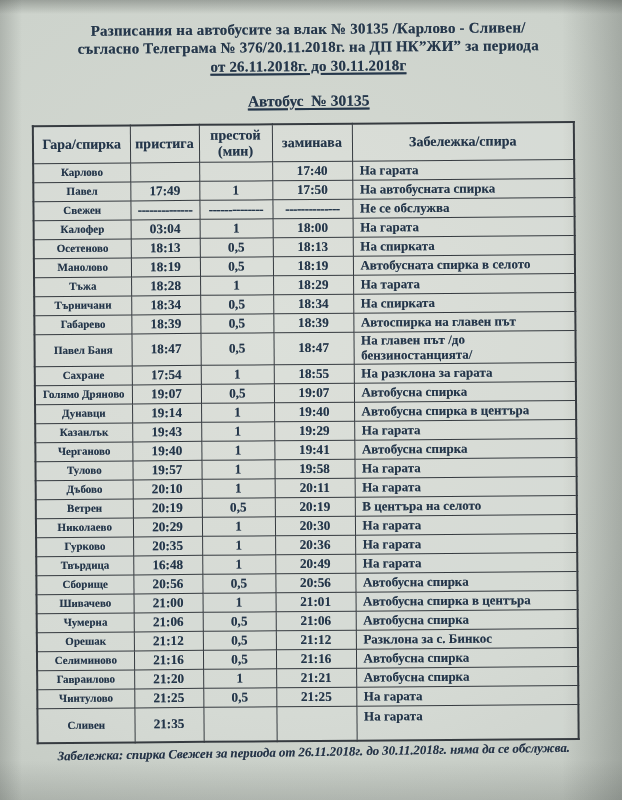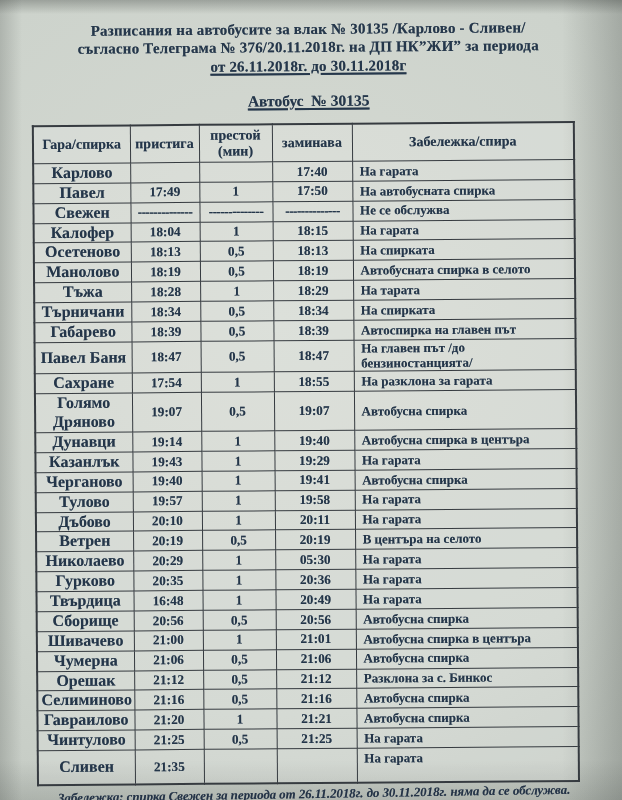--- a/index.html
+++ b/index.html
@@ -48,21 +48,21 @@
     overflow: hidden;
   }
   .schedule th {
     font-size: 14px; text-align: center; vertical-align: middle;
     height: 34px; padding: 1px 2px; line-height: 1.15;
   }
   .schedule td {
     font-size: 13.2px; text-align: center; vertical-align: middle;
     height: 18px; padding: 0 3px; line-height: 1.18;
   }
-  .schedule td.station { font-size: 16px; }
+  .schedule td.station { font-size: 11px; }
   .schedule td.note { text-align: left; padding-left: 7px; font-size: 13px; }
   .schedule td.dash { letter-spacing: -0.5px; white-space: nowrap; }
   .schedule tbody tr:last-child td { height: 31px; }
   .schedule tbody tr:last-child td.note { vertical-align: top; padding-top: 2px; }
   .footnote {
     margin-top: 3px; text-align: center;
     font-size: 12.8px; font-weight: bold; font-style: italic;
     transform: rotate(-0.5deg);
     color: #243347;
     text-shadow: 0 0 0.5px rgba(36,51,71,0.5);
@@ -120,23 +120,23 @@
     </tr>
         <tr>
       <td class="station">Свежен</td>
       <td class="time dash">--------------</td>
       <td class="dwell dash">--------------</td>
       <td class="time dash">--------------</td>
       <td class="note">Не се обслужва</td>
     </tr>
         <tr>
       <td class="station">Калофер</td>
-      <td class="time">18:04</td>
-      <td class="dwell">1</td>
-      <td class="time">18:15</td>
+      <td class="time">03:04</td>
+      <td class="dwell">1</td>
+      <td class="time">18:00</td>
       <td class="note">На гарата</td>
     </tr>
         <tr>
       <td class="station">Осетеново</td>
       <td class="time">18:13</td>
       <td class="dwell">0,5</td>
       <td class="time">18:13</td>
       <td class="note">На спирката</td>
     </tr>
         <tr>
@@ -227,21 +227,21 @@
       <td class="station">Ветрен</td>
       <td class="time">20:19</td>
       <td class="dwell">0,5</td>
       <td class="time">20:19</td>
       <td class="note">В центъра на селото</td>
     </tr>
         <tr>
       <td class="station">Николаево</td>
       <td class="time">20:29</td>
       <td class="dwell">1</td>
-      <td class="time">05:30</td>
+      <td class="time">20:30</td>
       <td class="note">На гарата</td>
     </tr>
         <tr>
       <td class="station">Гурково</td>
       <td class="time">20:35</td>
       <td class="dwell">1</td>
       <td class="time">20:36</td>
       <td class="note">На гарата</td>
     </tr>
         <tr>

